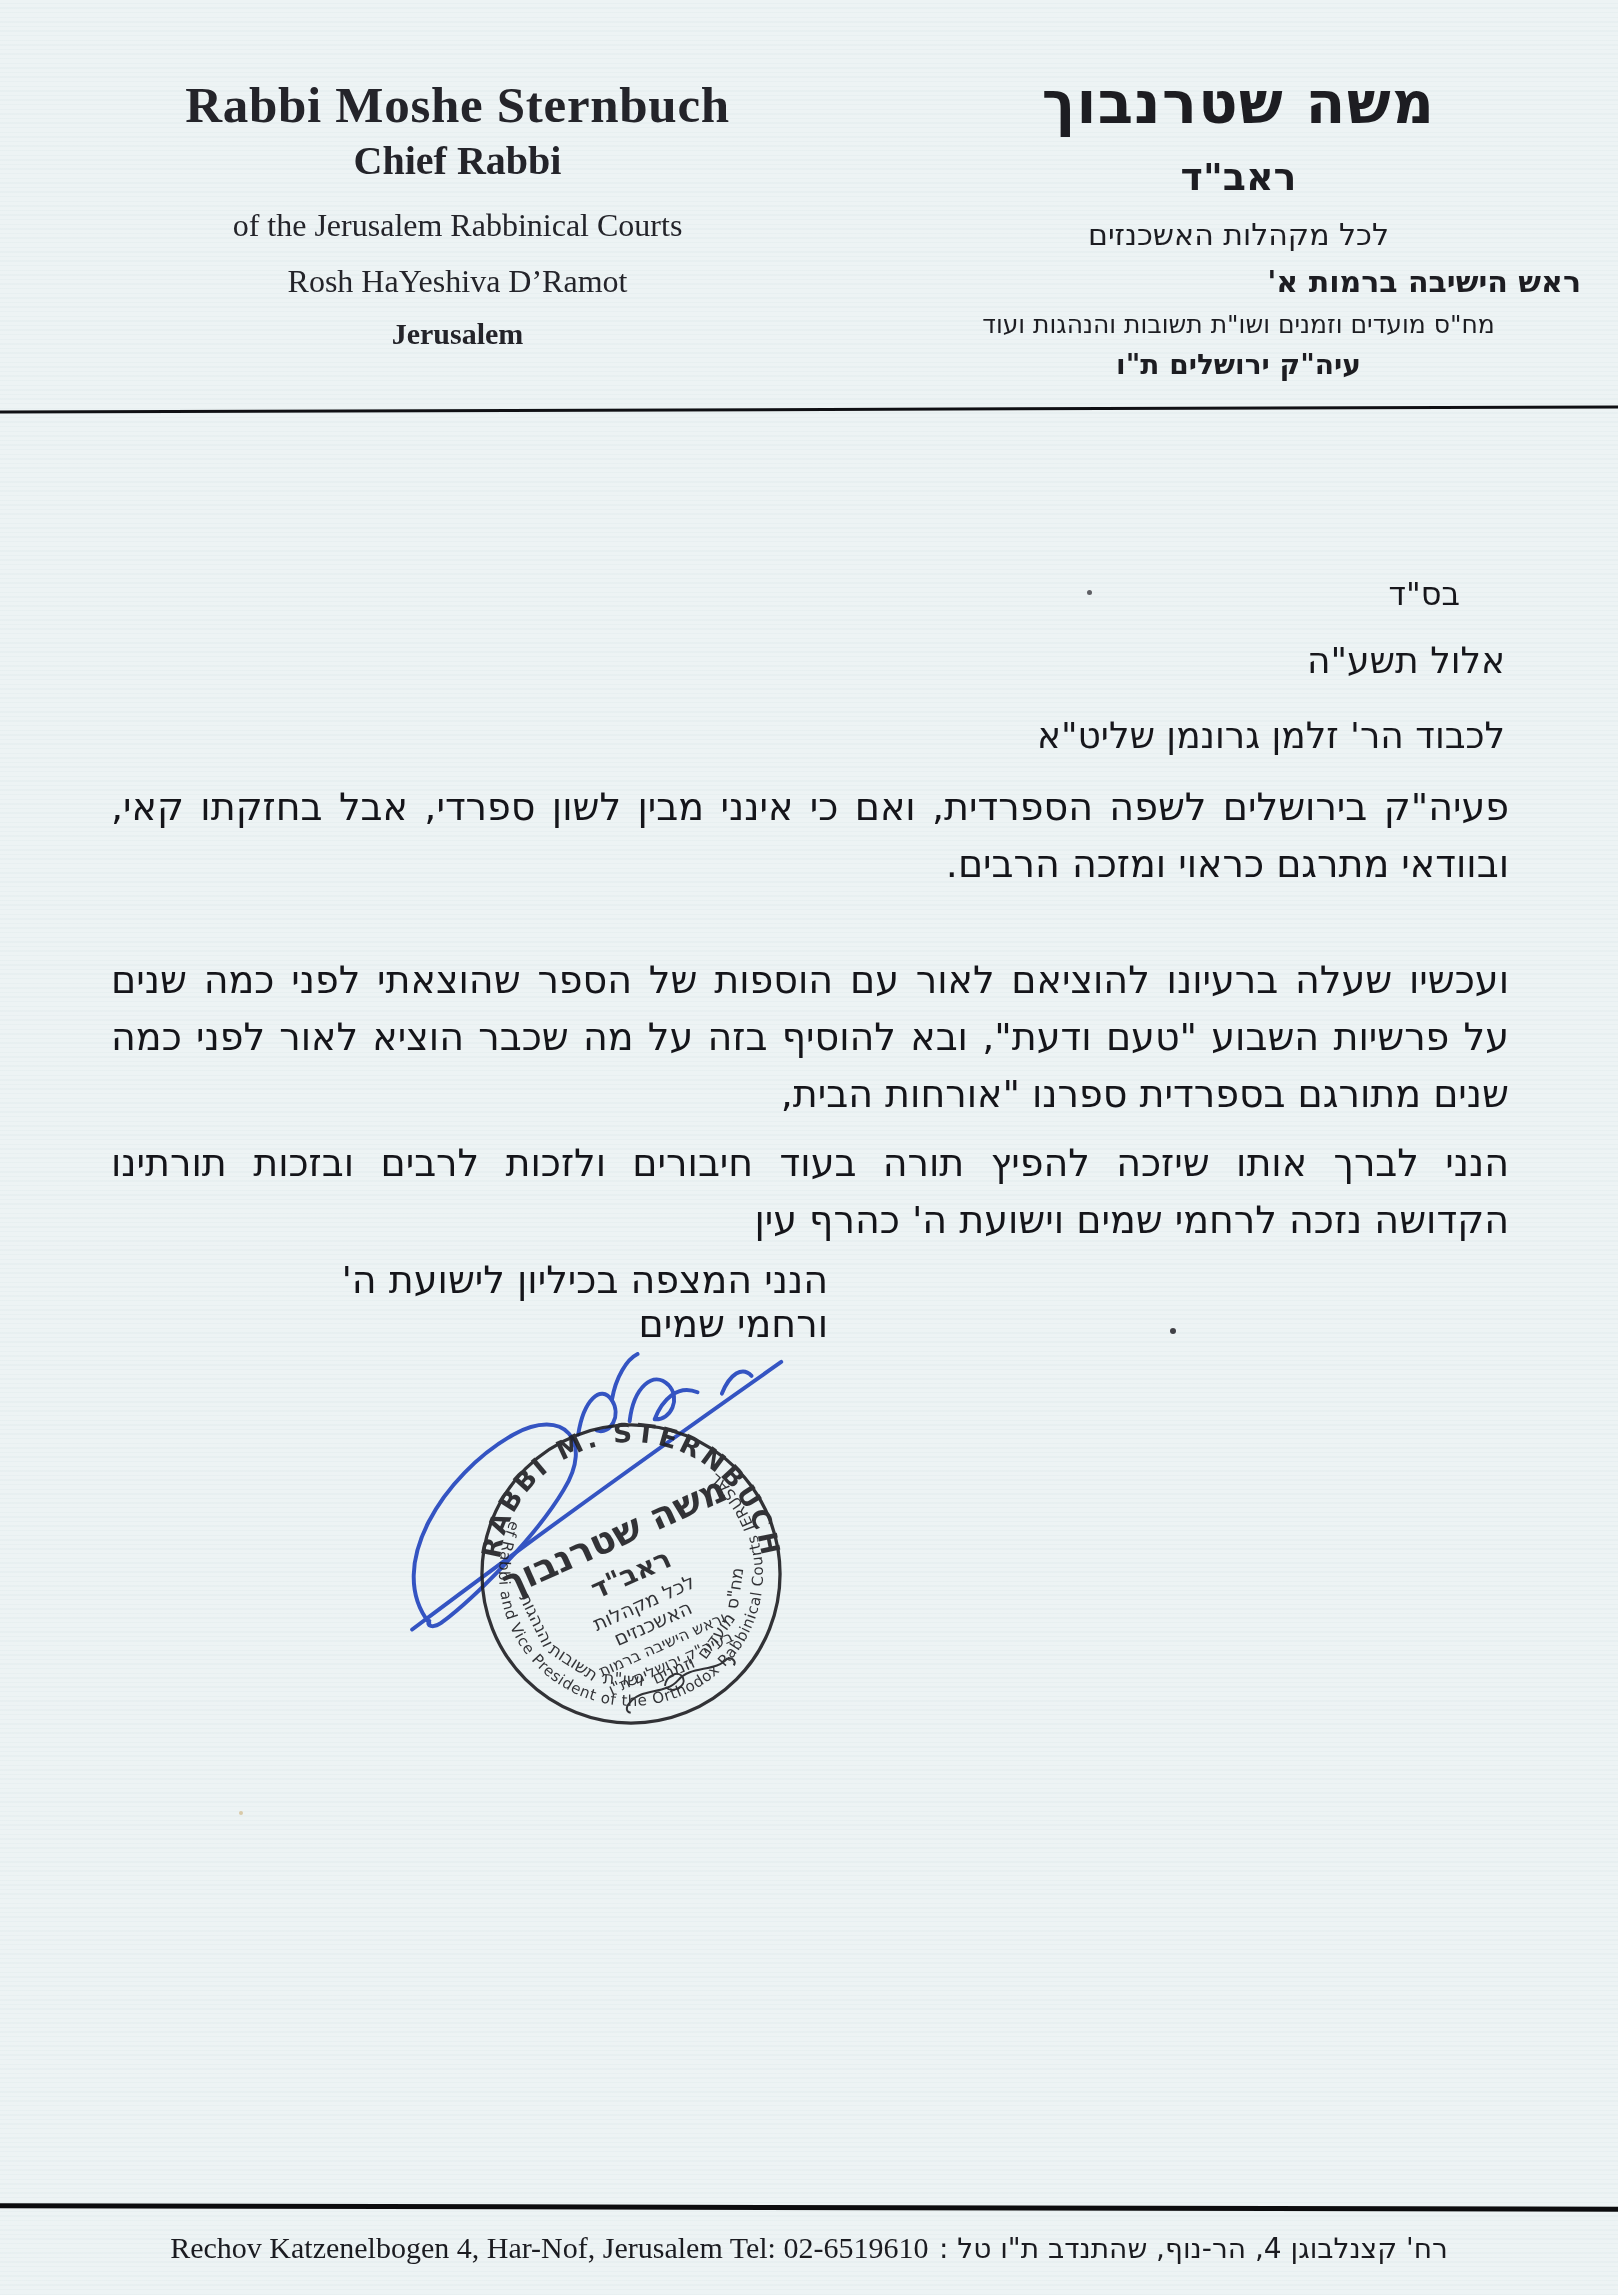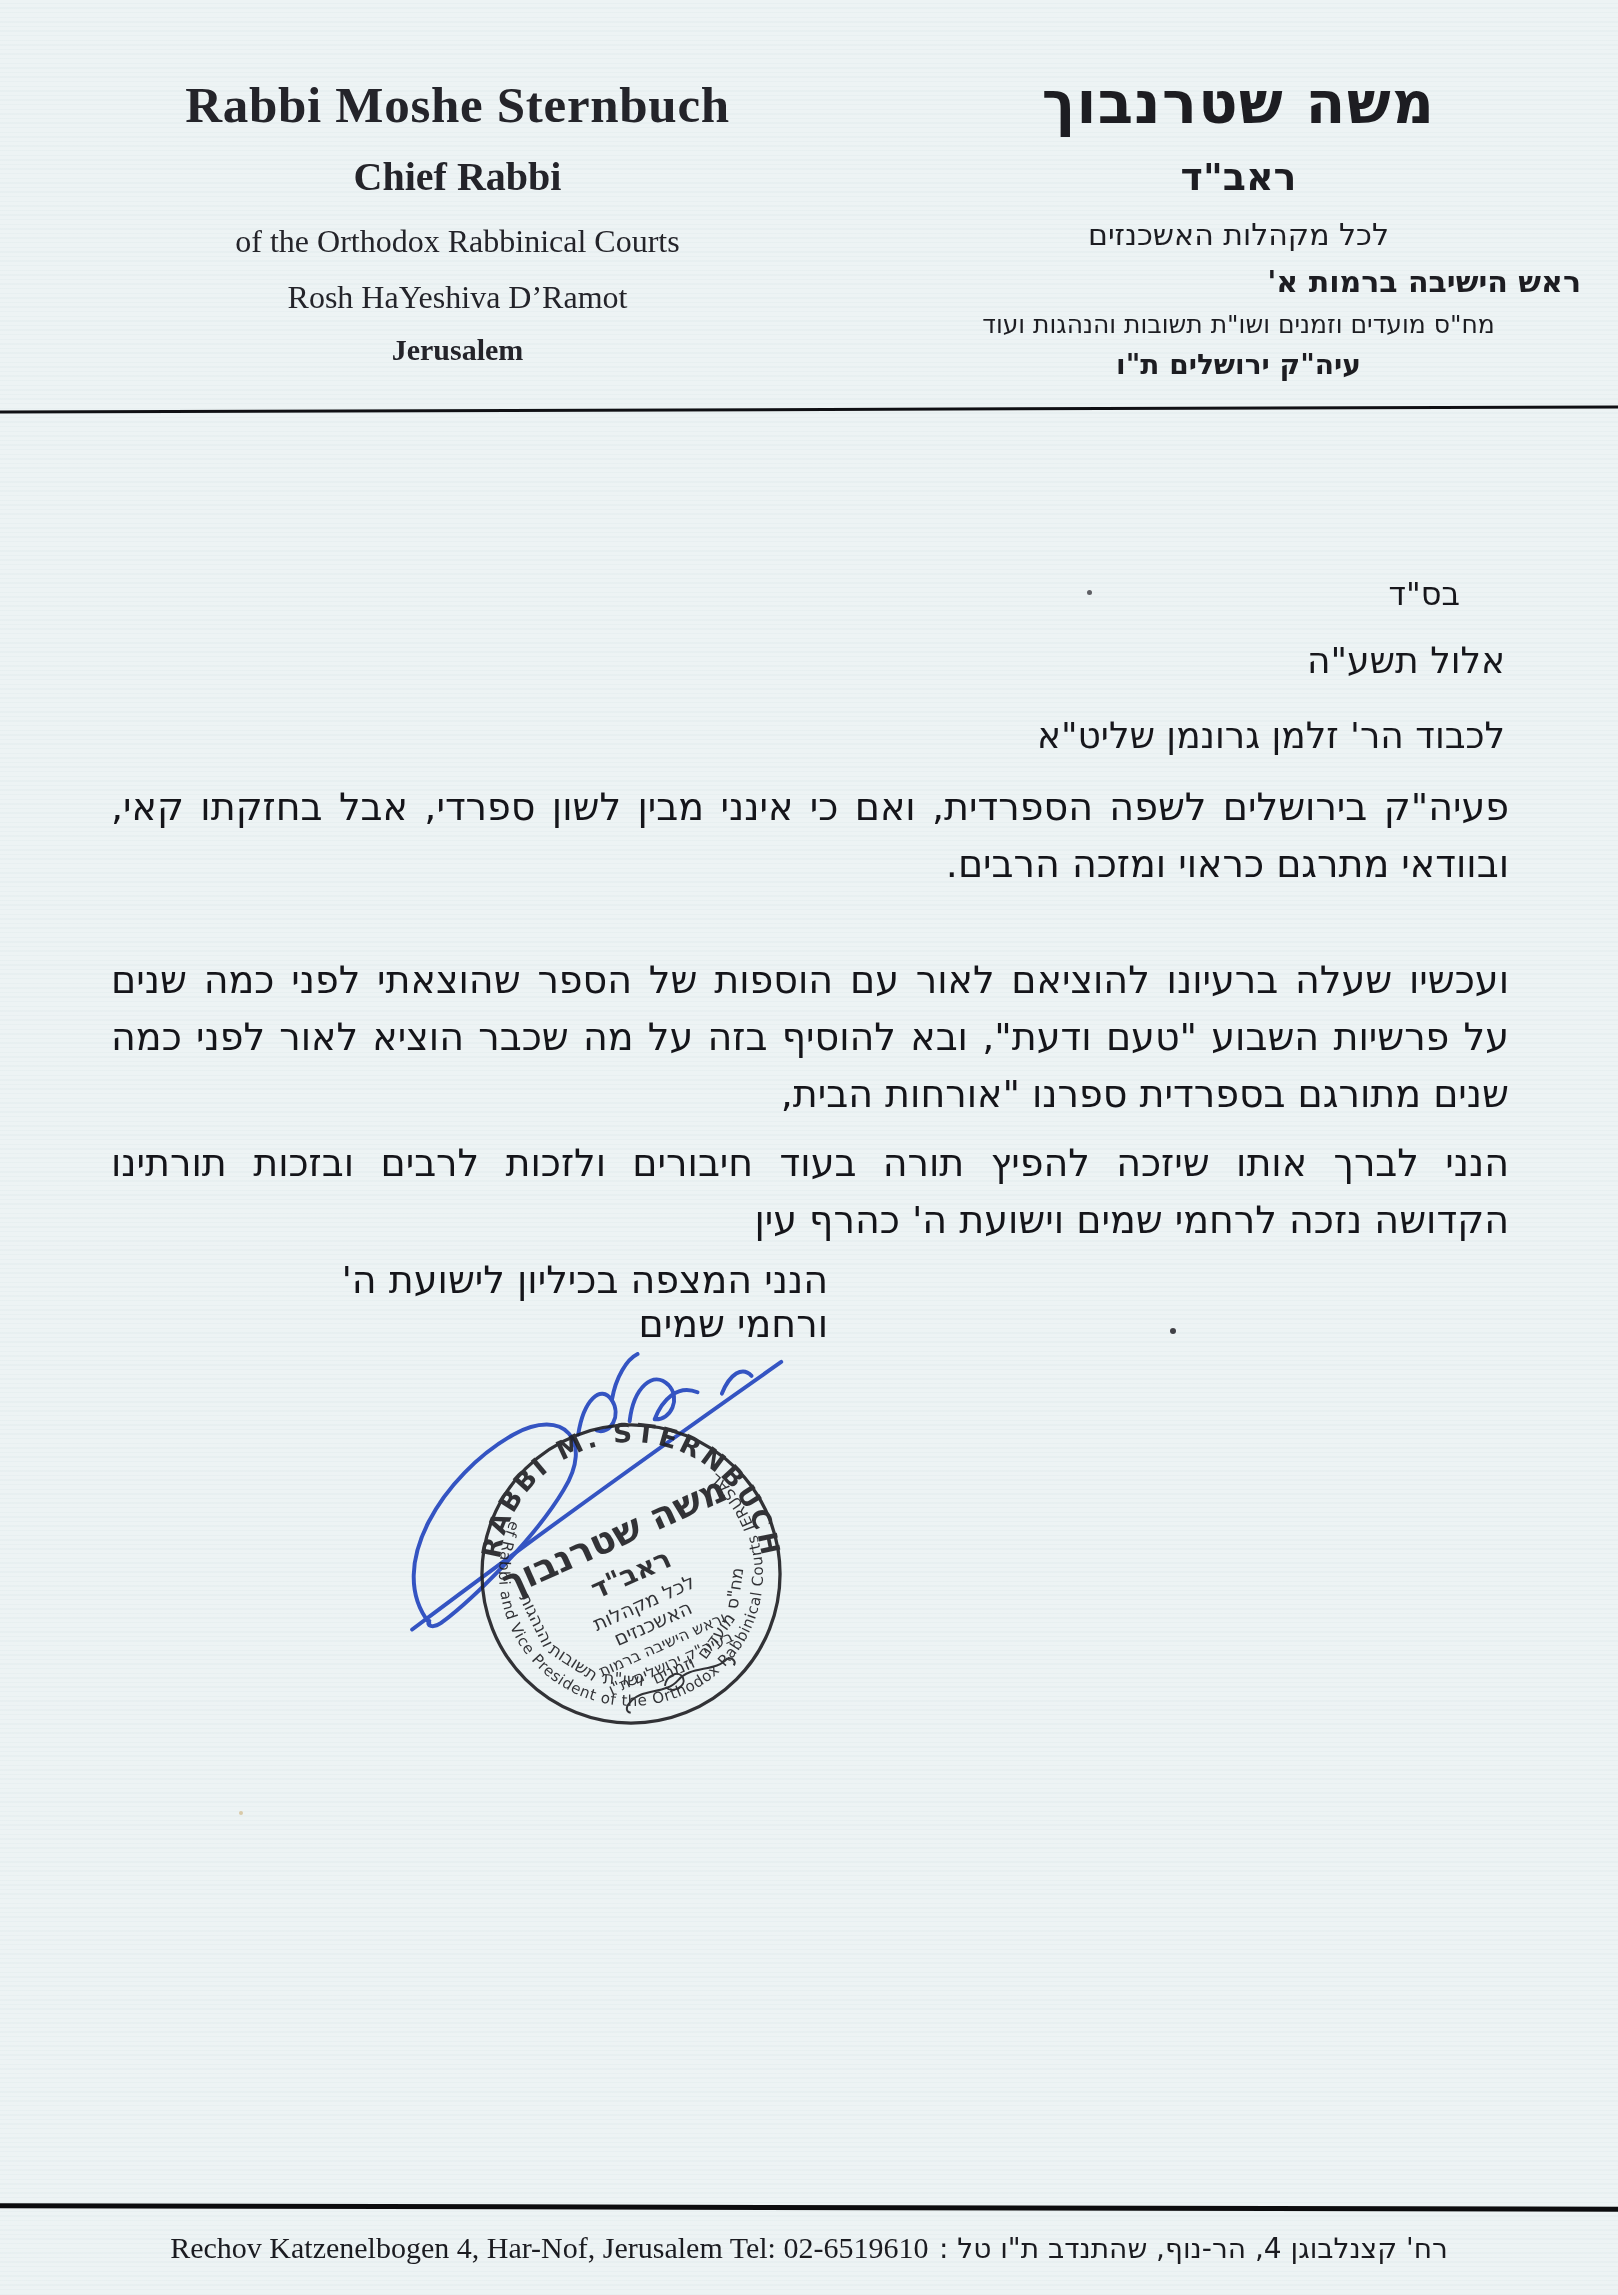--- a/index.html
+++ b/index.html
@@ -18,21 +18,21 @@
     background:repeating-linear-gradient(0deg, rgba(160,190,196,.07) 0 1.3px, rgba(255,255,255,0) 1.3px 4.6px);
     pointer-events:none;
   }
   
   .hdr-left{
     position:absolute;left:128px;top:80px;width:659px;
     text-align:center;color:#24242a;
     font-family:"Liberation Serif","DejaVu Serif",serif;
   }
   .hdr-left .name{font-size:51px;font-weight:bold;line-height:1;letter-spacing:0.7px;}
-  .hdr-left .chief{font-size:40px;font-weight:bold;line-height:1;margin-top:26px;}
+  .hdr-left .chief{font-size:40px;font-weight:bold;line-height:1;margin-top:10px;}
   .hdr-left .l3{font-size:32px;line-height:1;margin-top:28px;}
   .hdr-left .l4{font-size:32px;line-height:1;margin-top:24px;}
   .hdr-left .city{font-size:30px;font-weight:bold;line-height:1;margin-top:22.4px;}
   .hdr-right{
     position:absolute;left:896px;top:74px;width:685px;
     text-align:center;color:#1d1d22;direction:rtl;
   }
   .hdr-right .hname{font-size:58px;font-weight:bold;line-height:1;letter-spacing:1.3px;}
   .hdr-right .ravad{font-size:38px;font-weight:bold;line-height:1;margin-top:26px;}
   .hdr-right .h3{font-size:30px;line-height:1;margin-top:24px;}
@@ -75,21 +75,21 @@
   .footer .heb{font-size:28px;direction:rtl;}
 </style>
 </head>
 <body>
 
 <div class="page">
 
   <div class="hdr-left">
     <div class="name">Rabbi Moshe Sternbuch</div>
     <div class="chief">Chief Rabbi</div>
-    <div class="l3">of the Orthodox Rabbinical Courts</div>
+    <div class="l3">of the Jerusalem Rabbinical Courts</div>
     <div class="l4">Rosh HaYeshiva D’Ramot</div>
     <div class="city">Jerusalem</div>
   </div>
 
   <div class="hdr-right">
     <div class="hname">משה שטרנבוך</div>
     <div class="ravad">ראב"ד</div>
     <div class="h3">לכל מקהלות האשכנזים</div>
     <div class="h4">ראש הישיבה ברמות א'</div>
     <div class="h5">מח"ס מועדים וזמנים ושו"ת תשובות והנהגות ועוד</div>

